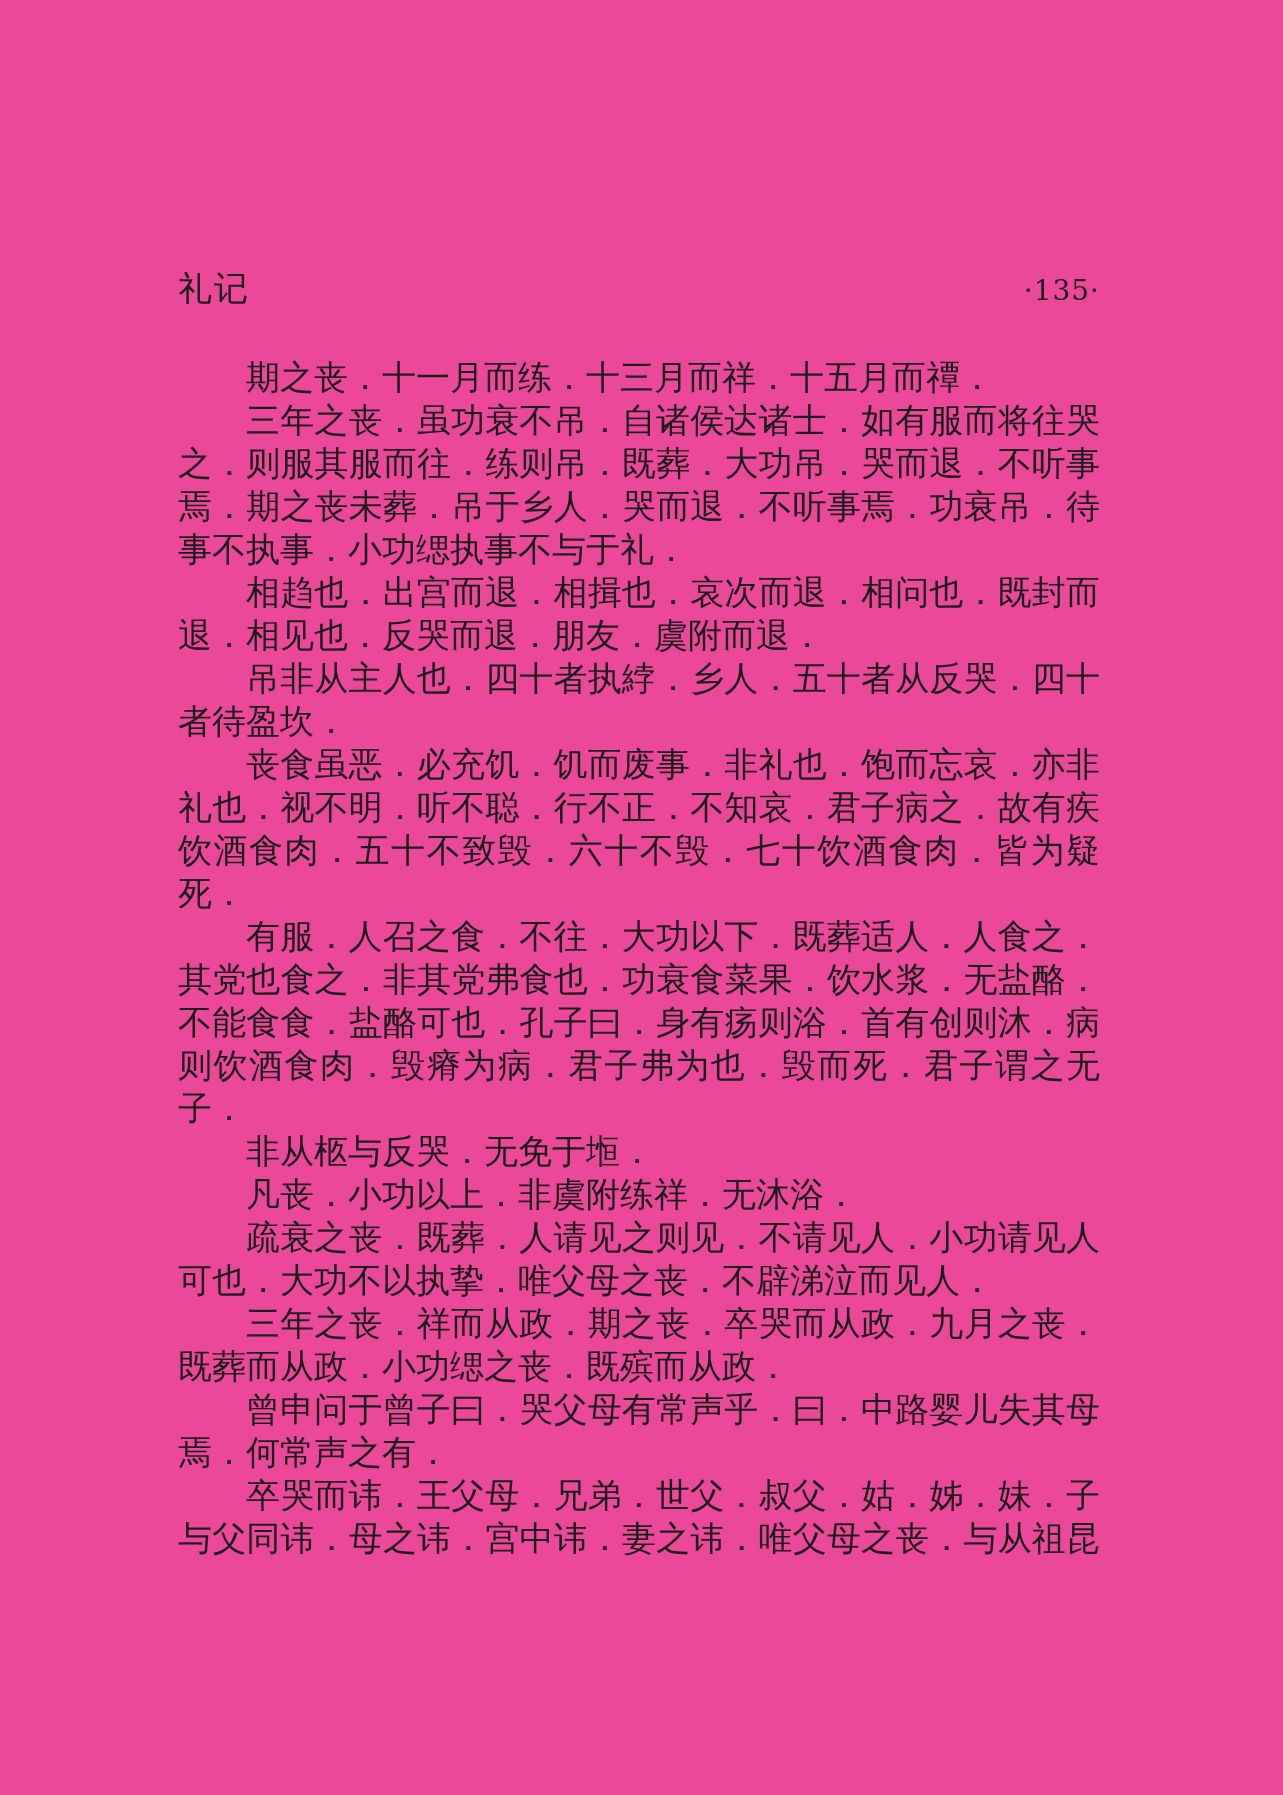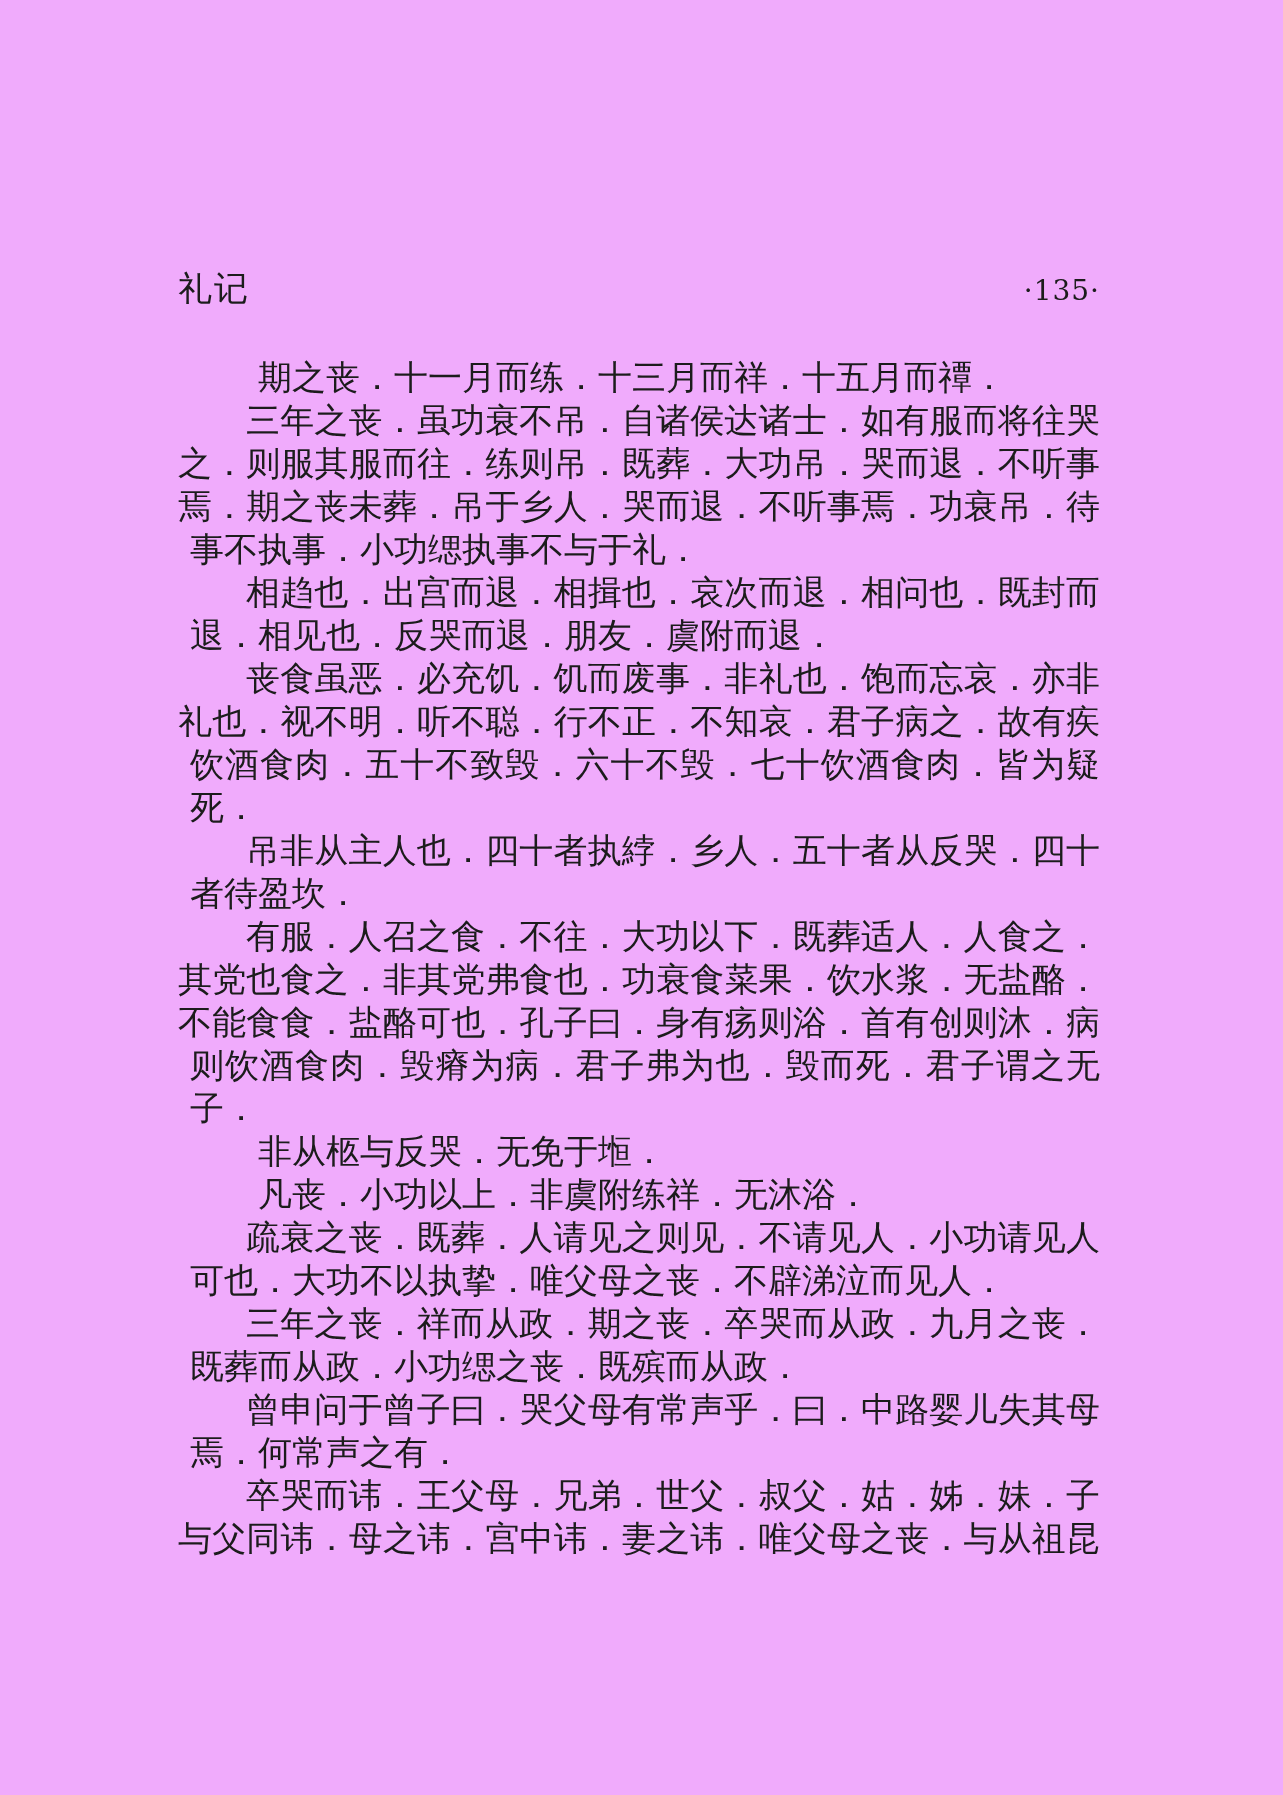--- a/index.html
+++ b/index.html
@@ -5,21 +5,21 @@
   html, body {
     margin: 0;
     padding: 0;
     background: #e8e8e8;
   }
   .page {
     position: relative;
     width: 1283px;
     height: 1795px;
     margin: 0 auto;
-    background: #f0abfc;
+    background: #ec4899;
     font-family: "DejaVu Serif", "Liberation Serif", serif;
     color: #1c1c1c;
     overflow: hidden;
   }
   .header {
     position: absolute;
     left: 178px;
     top: 268px;
     width: 922px;
     display: flex;
@@ -50,21 +50,20 @@
   .text-line {
     text-align: justify;
     text-align-last: justify;
     text-justify: inter-character;
   }
   .text-line.indent {
     text-indent: 2em;
   }
   .text-line.last {
     text-align-last: left;
-    margin-left: 12px;
   }
 </style>
 </head>
 <body>
 
 <div class="page">
   <div class="header">
     <span class="book-title">礼记</span>
     <span class="page-number">·135·</span>
   </div>
@@ -76,27 +75,27 @@
         <div class="text-line indent">三年之丧．虽功衰不吊．自诸侯达诸士．如有服而将往哭</div>
         <div class="text-line">之．则服其服而往．练则吊．既葬．大功吊．哭而退．不听事</div>
         <div class="text-line">焉．期之丧未葬．吊于乡人．哭而退．不听事焉．功衰吊．待</div>
         <div class="text-line last">事不执事．小功缌执事不与于礼．</div>
       </div>
       <div class="paragraph">
         <div class="text-line indent">相趋也．出宫而退．相揖也．哀次而退．相问也．既封而</div>
         <div class="text-line last">退．相见也．反哭而退．朋友．虞附而退．</div>
       </div>
       <div class="paragraph">
+        <div class="text-line indent">吊非从主人也．四十者执綍．乡人．五十者从反哭．四十</div>
+        <div class="text-line last">者待盈坎．</div>
+      </div>
+      <div class="paragraph">
         <div class="text-line indent">丧食虽恶．必充饥．饥而废事．非礼也．饱而忘哀．亦非</div>
         <div class="text-line">礼也．视不明．听不聪．行不正．不知哀．君子病之．故有疾</div>
         <div class="text-line last">饮酒食肉．五十不致毁．六十不毁．七十饮酒食肉．皆为疑死．</div>
-      </div>
-      <div class="paragraph">
-        <div class="text-line indent">吊非从主人也．四十者执綍．乡人．五十者从反哭．四十</div>
-        <div class="text-line last">者待盈坎．</div>
       </div>
       <div class="paragraph">
         <div class="text-line indent">有服．人召之食．不往．大功以下．既葬适人．人食之．</div>
         <div class="text-line">其党也食之．非其党弗食也．功衰食菜果．饮水浆．无盐酪．</div>
         <div class="text-line">不能食食．盐酪可也．孔子曰．身有疡则浴．首有创则沐．病</div>
         <div class="text-line last">则饮酒食肉．毁瘠为病．君子弗为也．毁而死．君子谓之无子．</div>
       </div>
       <div class="paragraph">
         <div class="text-line indent last">非从柩与反哭．无免于堩．</div>
       </div>

